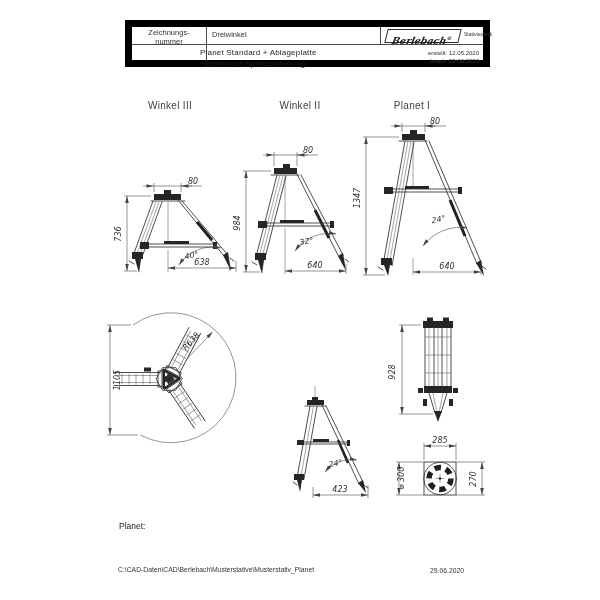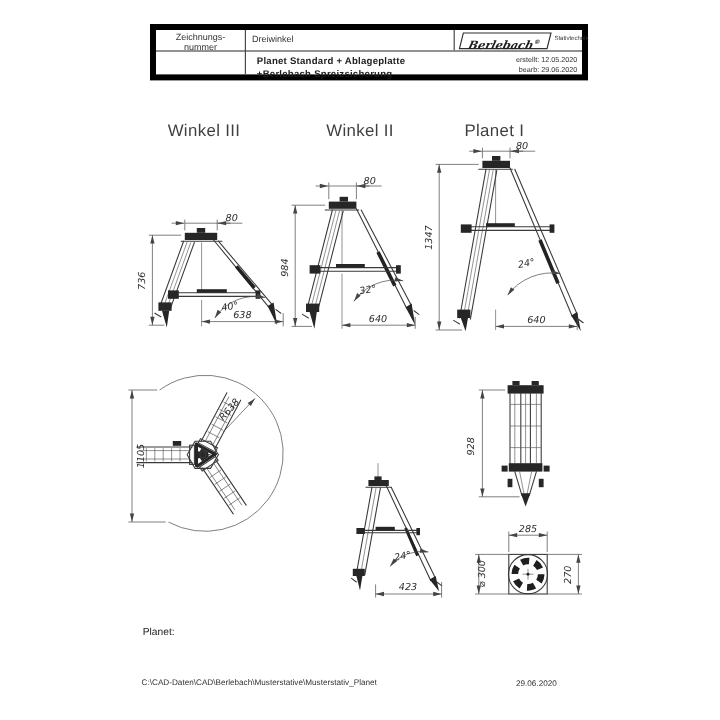--- a/index.html
+++ b/index.html
@@ -4,28 +4,28 @@
 <style>
   html,body{margin:0;padding:0;background:#fff}
   .page{position:relative;width:600px;height:600px;background:#ffffff;
         font-family:"Liberation Sans",sans-serif;color:#2b2b2b;overflow:hidden}
   svg.view{position:absolute;overflow:visible}
   .geo{stroke:#3a3a3a;stroke-width:.9;fill:none;stroke-linecap:round}
   .thin{stroke:#5a5a5a;stroke-width:.55;fill:none}
   .dim{stroke:#4e4e4e;stroke-width:.6;fill:none}
   .dark{fill:#262626;stroke:none}
   .dimtext{font-family:"DejaVu Sans",sans-serif;font-style:italic;font-size:8px;fill:#2e2e2e}
-  .viewlabel{position:absolute;transform:translateX(-50%);font-size:14px;color:#3f3f3f;letter-spacing:.3px;white-space:nowrap}
+  .viewlabel{position:absolute;transform:translateX(-50%);font-size:10px;color:#3f3f3f;letter-spacing:.3px;white-space:nowrap}
   
-  .tblock{position:absolute;left:125px;top:20px;width:365px;height:47px;border:5px solid #000000;box-sizing:border-box}
+  .tblock{position:absolute;left:125px;top:20px;width:365px;height:47px;border:7px solid #000000;box-sizing:border-box}
   .tb-col1{position:absolute;left:0;top:0;width:75px;height:100%;border-right:1px solid #4a4a4a;box-sizing:border-box;
            text-align:center;font-size:7.5px;line-height:8.5px;padding-top:2px;color:#333}
   .tb-rowline{position:absolute;left:0;right:0;top:17px;border-top:1px solid #4a4a4a}
   .tb-benennung{position:absolute;left:80px;top:3px;font-size:7.5px;color:#333}
-  .tb-title{position:absolute;left:84px;top:20px;font-size:8px;font-weight:bold;line-height:11px;color:#1d1d1d;letter-spacing:.2px}
+  .tb-title{position:absolute;left:68px;top:20px;font-size:8px;font-weight:normal;line-height:11px;color:#1d1d1d;letter-spacing:.2px}
   .tb-col3{position:absolute;left:248px;top:0;width:116px;height:17px;border-left:1px solid #4a4a4a;box-sizing:border-box}
   .logo-box{position:absolute;left:5px;top:2px;width:72px;height:12px;border:1px solid #2e2e2e;
             transform:skewX(-14deg);text-align:center}
   .logo-text{display:inline-block;font-family:"DejaVu Serif",serif;font-style:italic;font-weight:bold;
              font-size:9.5px;line-height:11px;color:#1d1d1d}
   .logo-reg{font-size:5px;vertical-align:super;line-height:6px}
   .logo-suffix{position:absolute;left:83px;top:4px;font-size:5px;color:#333;white-space:nowrap}
   .tb-dates{position:absolute;right:4px;top:23px;text-align:right;font-size:6px;line-height:7.5px;color:#333;white-space:nowrap}
   .gewicht{position:absolute;left:119px;top:521px;font-size:8.5px;color:#222}
   .foot-path{position:absolute;left:118px;top:566px;font-size:6.8px;color:#333;white-space:nowrap}

